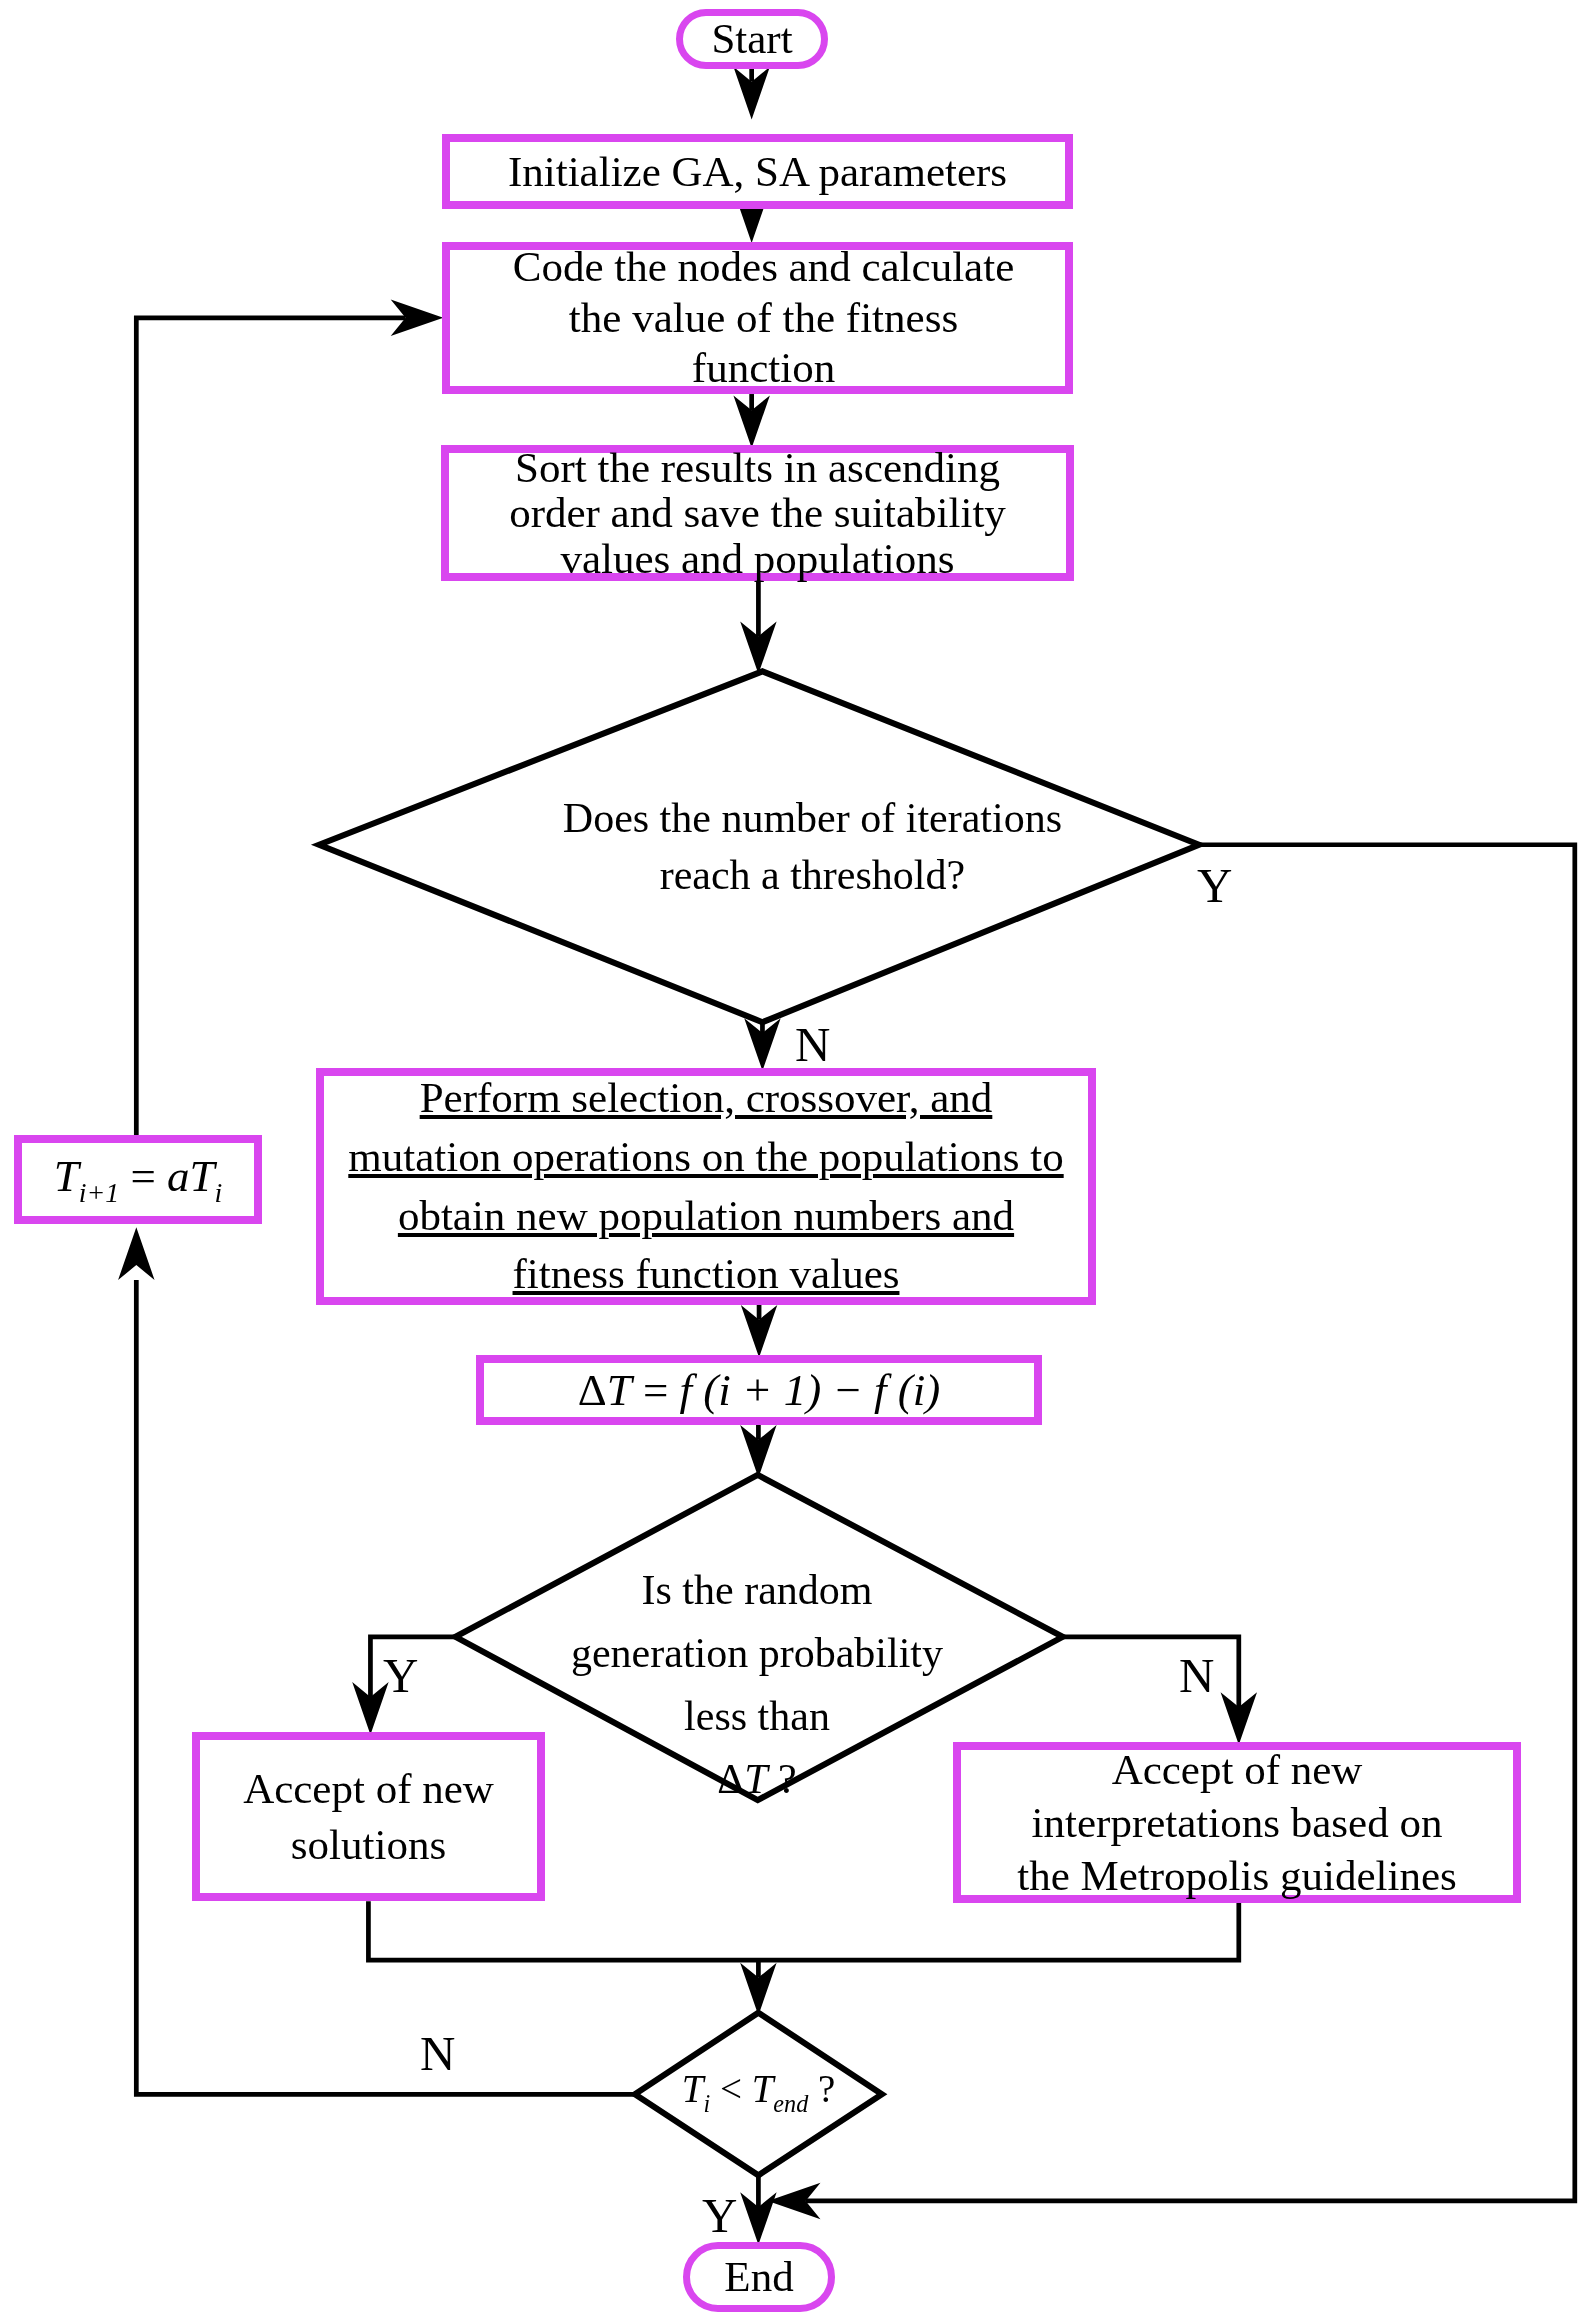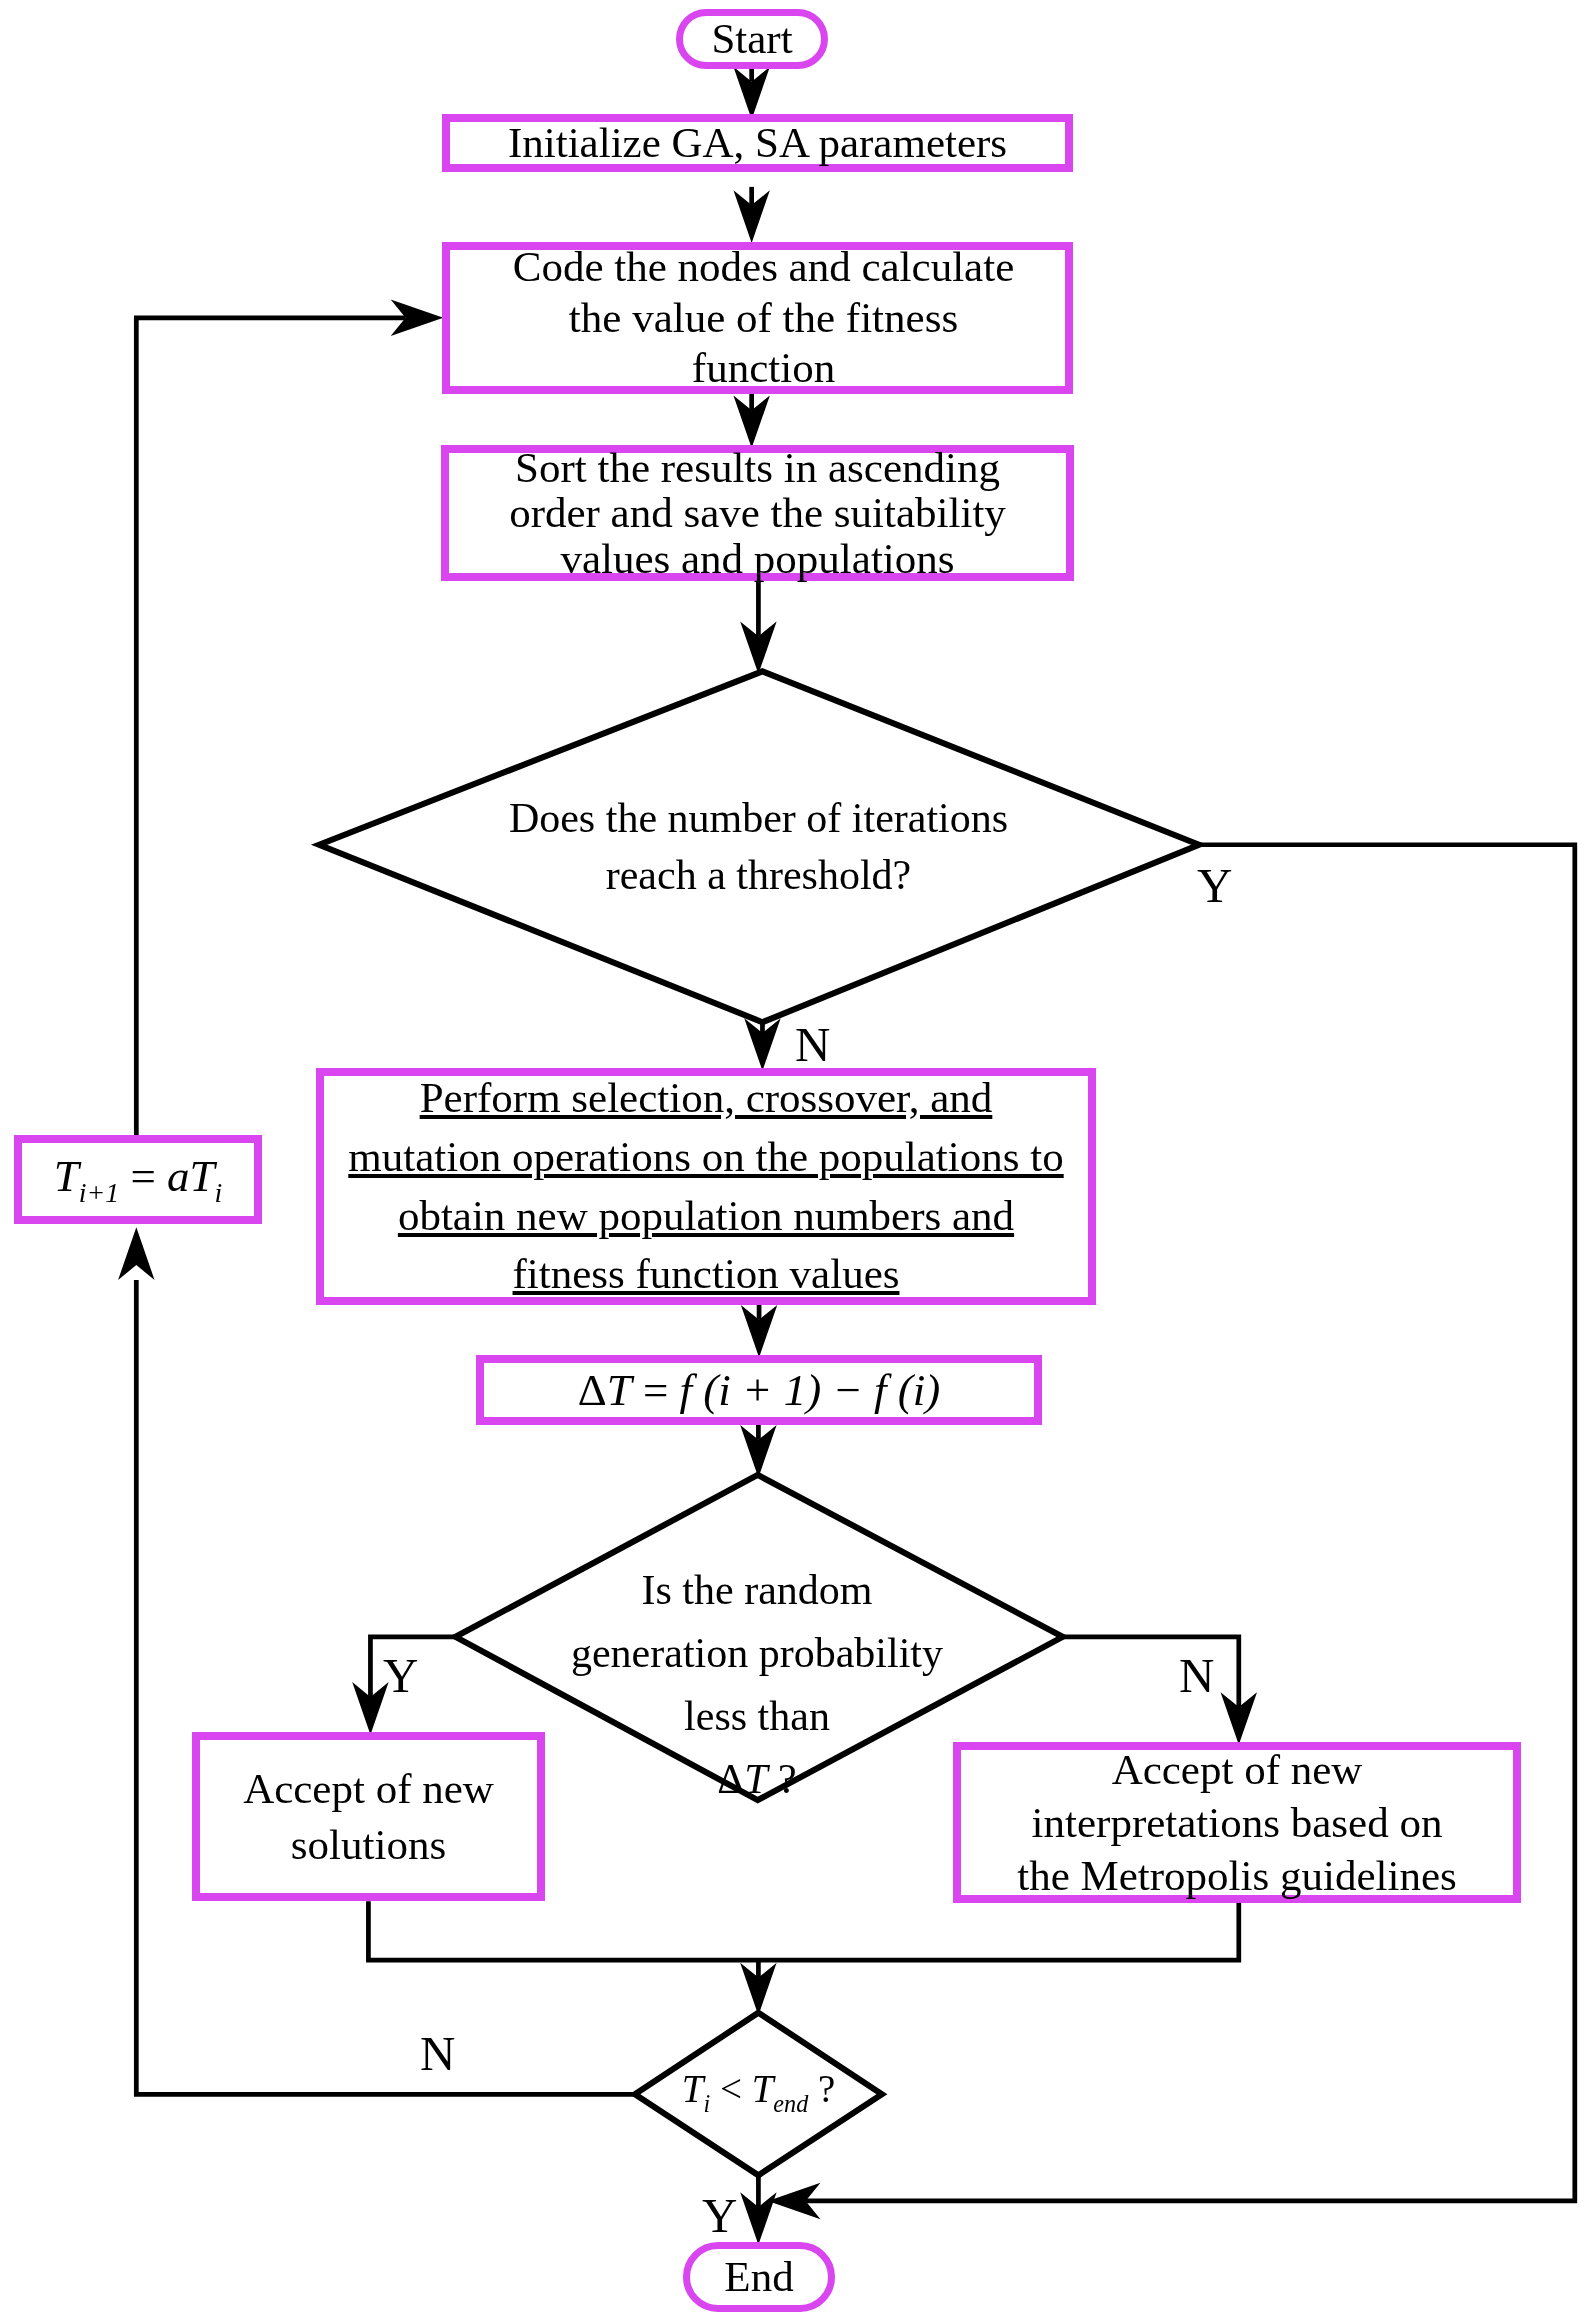--- a/index.html
+++ b/index.html
@@ -83,21 +83,21 @@
     <polygon points="1130,995 1777,1252 1130,1515 473,1252"></polygon>
     <polygon points="1123,2186 1575,2426 1123,2668 675,2426"></polygon>
     <polygon points="1124,2983 1307,3104 1124,3224 941,3104"></polygon>
   </g>
 </svg>
 
 <div class="node rounded" style="left:676px;top:8.8px;width:152px;height:60px;">
   <span>Start</span>
 </div>
 
-<div class="node" style="left:442px;top:114px;width:631px;height:58px;">
+<div class="node" style="left:442px;top:134px;width:631px;height:75px;">
   <span>Initialize GA, SA parameters</span>
 </div>
 
 <div class="node ml" style="left:442px;top:242px;width:631px;height:152px;line-height:1.18;padding-left:12px;">
   <span class="ml">Code the nodes and calculate
 the value of the fitness
 function</span>
 </div>
 
 <div class="node ml" style="left:441px;top:445px;width:633px;height:136px;line-height:1.06;">
@@ -133,21 +133,21 @@
 <div class="node formula" style="left:14px;top:1135px;width:248px;height:89px;">
   <span>
     <span class="it">T</span><span class="sb">i+1</span><span> = </span><span class="it">a</span><span class="it">T</span><span class="sb">i</span>
   </span>
 </div>
 
 <div class="node rounded" style="left:683px;top:2242px;width:152px;height:70px;border-radius:35px;">
   <span>End</span>
 </div>
 
-<div class="dtext ml" style="left:455px;top:769px;width:607px;height:155px;">
+<div class="dtext ml" style="left:455px;top:769px;width:607px;height:155px;align-items:flex-end;">
   <span class="ml">Does the number of iterations
 reach a threshold?</span>
 </div>
 
 <div class="dtext" style="left:521px;top:1550px;width:472px;height:270px;line-height:1.5;">
   <span class="ml">Is the random
 generation probability
 less than</span>
   <span>
     <span>Δ</span><span class="it">T</span><span> ?</span>

